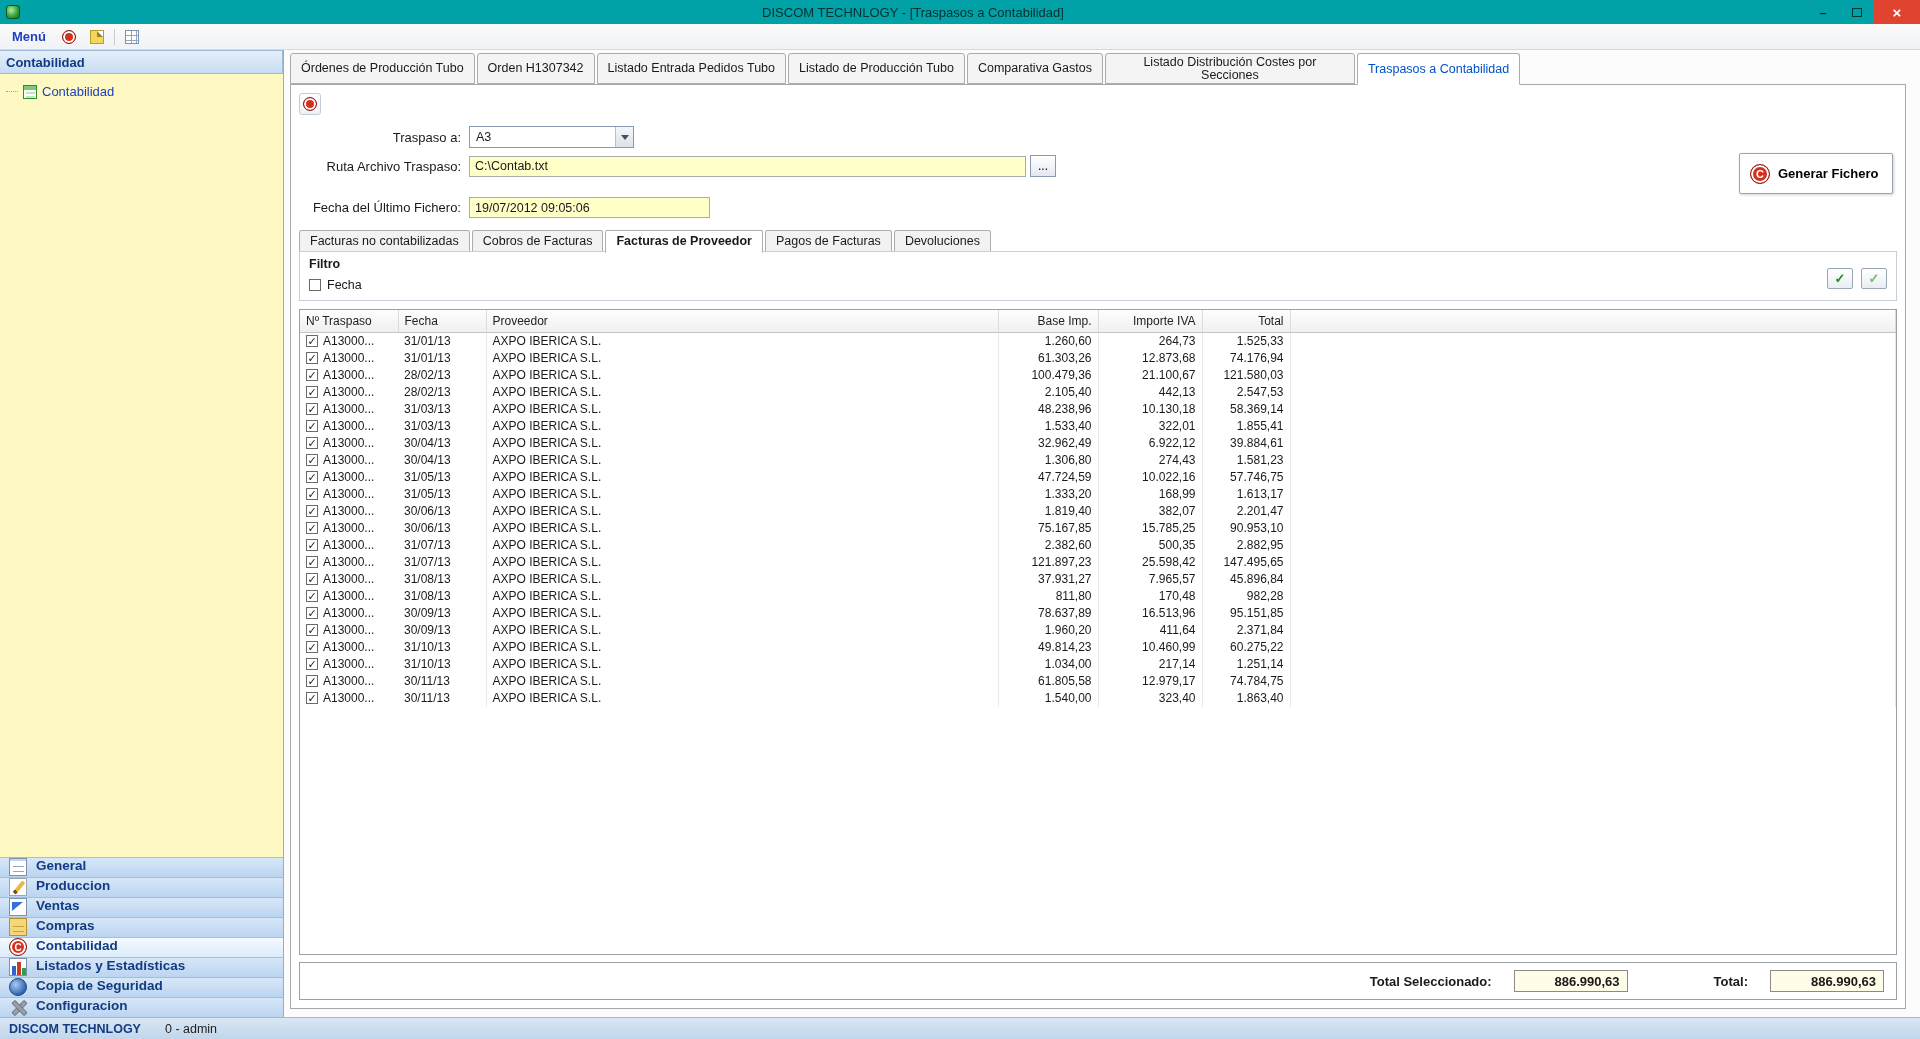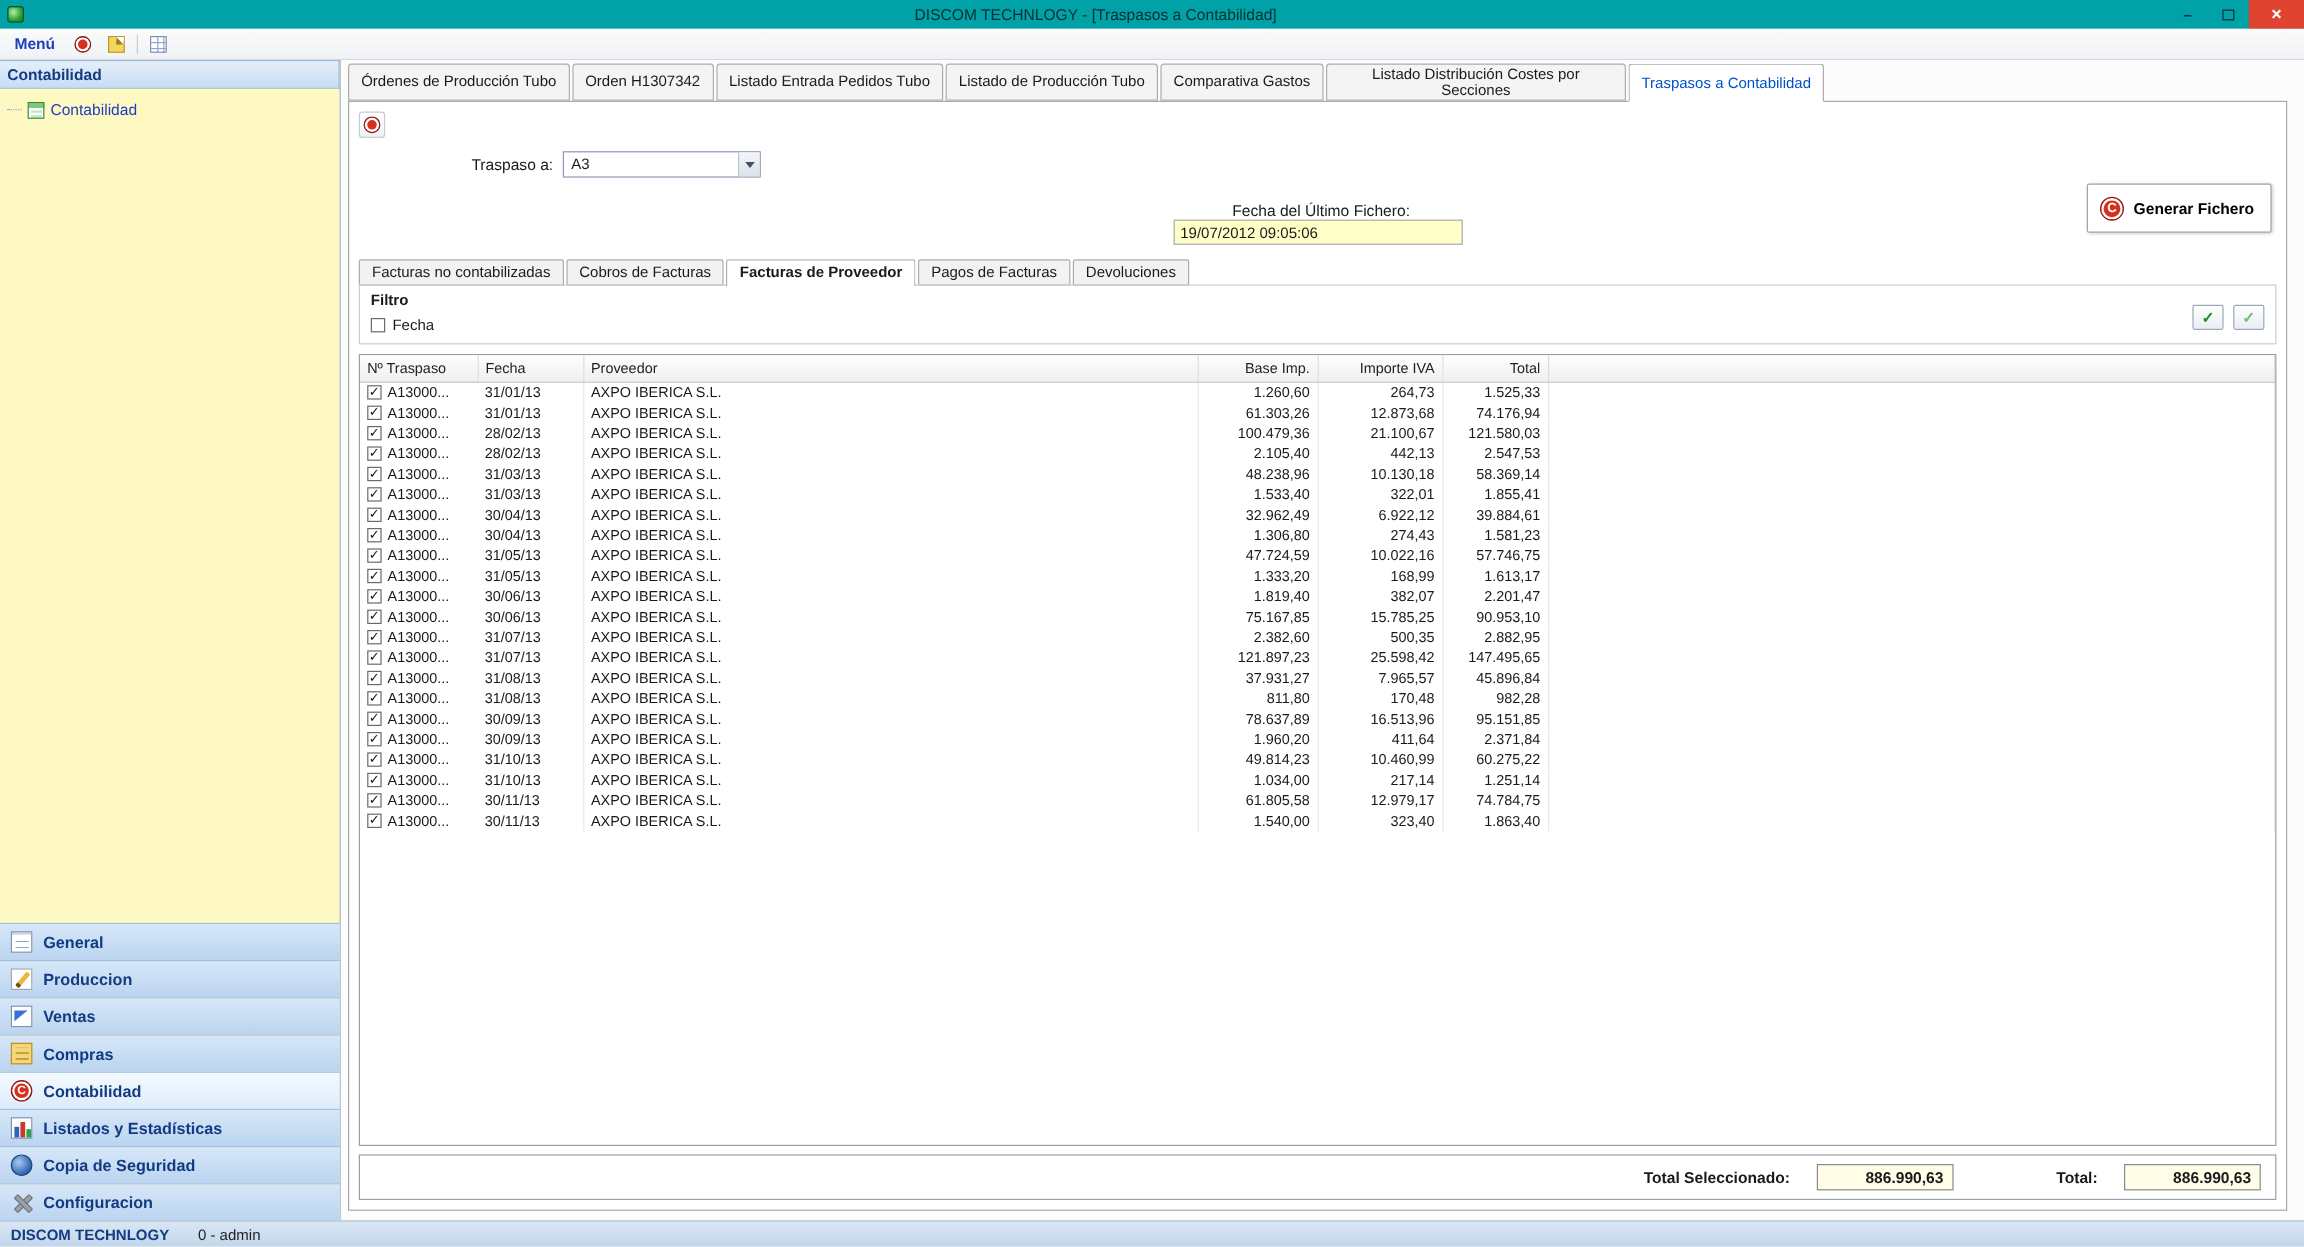--- a/index.html
+++ b/index.html
@@ -48,21 +48,21 @@
                     display:flex; align-items:center; padding:0 6px; font-weight:bold; color:#123B82; font-size:13px; flex:none; }
   .tree { flex:1; padding:10px 6px; min-height:0; }
   .tree-node { display:flex; align-items:center; gap:5px; font-size:13px; color:#1D3FBF; cursor:default; }
   .tree-branch { width:12px; height:0; border-top:1px dotted #9AA8BC; flex:none; }
   .tree-form-icon { width:14px; height:14px; flex:none; border:1px solid #2F8F2F; background:
       linear-gradient(#7CC87C,#7CC87C) 0 0 / 14px 4px no-repeat,
       linear-gradient(#BFE8BF,#BFE8BF) 2px 6px / 9px 2px no-repeat,
       linear-gradient(#BFE8BF,#BFE8BF) 2px 10px / 9px 2px no-repeat, #fff; }
 
   .nav { flex:none; }
-  .nav-item { height:31px; display:flex; align-items:center; gap:9px; padding:0 9px;
+  .nav-item { height:20px; display:flex; align-items:flex-start; gap:9px; padding:0 9px;
               background:linear-gradient(#D7E7F8,#BBD4F0); border-top:1px solid #9FC0E4;
               font-weight:bold; color:#123B82; font-size:13.5px; cursor:default; }
   .nav-item.selected { background:linear-gradient(#F4FAFF,#DCEBFA); }
   .nav-icon { width:18px; height:18px; flex:none; position:relative; }
   .clipboard-icon { border:1px solid #7D92AE; background:
       repeating-linear-gradient(to bottom, transparent 0 4px, #8FA6C4 4px 5px) 3px 3px / 11px 11px no-repeat, #fff;
       box-shadow:inset 0 2px 0 #C9D6EA; }
   .document-pencil-icon { border:1px solid #9AA6B4; background:#fff; }
   .document-pencil-icon::after { content:""; position:absolute; left:7px; top:1px; width:4px; height:15px;
       background:linear-gradient(#E8B93C 0 80%, #6b5112 80%); transform:rotate(40deg); border-radius:1px; }
@@ -101,21 +101,21 @@
          overflow:hidden; cursor:default; color:#1a1a1a; }
   .tab.wrap { white-space:normal; max-width:250px; }
   .tab.active { background:#fff; color:#0052CC; border-bottom-color:#fff; margin-bottom:-1px; position:relative; z-index:2; }
 
   .tab-content { flex:1; border:1px solid #A8A8A8; background:#fff; display:flex; flex-direction:column;
                  min-height:0; padding:4px 8px 8px; }
   .mini-toolbar { height:30px; display:flex; align-items:center; flex:none; }
 
   .form-area { position:relative; flex:none; padding-bottom:10px; }
   .form-row { display:flex; align-items:center; margin-top:7px; }
-  .form-row.gap { margin-top:20px;flex-direction:column; }
+  .form-row.gap { margin-top:20px; }
   .form-label { width:170px; text-align:right; padding-right:8px; font-size:13px; flex:none; }
   .combo { width:165px; height:22px; border:1px solid #8A9AB0; background:#fff; display:flex; align-items:center;
            justify-content:space-between; padding-left:6px; font-size:12.5px; }
   .combo-arrow { width:18px; height:100%; background:linear-gradient(#F4F6F9,#DCE2EA); border-left:1px solid #B8C2CE;
                  display:flex; align-items:center; justify-content:center; }
   .combo-arrow::after { content:""; border:4px solid transparent; border-top:5px solid #445060; margin-top:5px; }
   .field-yellow { background:#FFFFC8; border:1px solid #ABABAB; height:21px; font-size:12.5px; padding:0 5px;
                   font-family:"Liberation Sans","DejaVu Sans",sans-serif; color:#1a1a1a; }
   .browse-btn { width:26px; height:22px; margin-left:4px; border:1px solid #8A9AB0;
                 background:linear-gradient(#fff,#E4E8EE); font-size:12px; line-height:10px; cursor:default; text-align:center; }
@@ -259,20 +259,25 @@
           </button>
         </div>
 
         <div class="form-area" data-name="traspaso-form">
           <div class="form-row" data-name="traspaso-row">
             <span class="form-label" data-name="traspaso-label">Traspaso a:</span>
             <div class="combo" data-name="traspaso-select">
               <span data-name="traspaso-selected-value">A3</span>
               <span class="combo-arrow" data-name="chevron-down-icon"></span>
             </div>
+          </div>
+          <div class="form-row" data-name="ruta-row">
+            <span class="form-label" data-name="ruta-label">Ruta Archivo Traspaso:</span>
+            <input class="field-yellow" style="width: 557px;" data-name="ruta-input" value="C:\Contab.txt">
+            <button class="browse-btn" data-name="browse-button">...</button>
           </div>
           <div class="form-row gap" data-name="fecha-fichero-row">
             <span class="form-label" data-name="fecha-fichero-label">Fecha del Último Fichero:</span>
             <input class="field-yellow" style="width: 241px;" data-name="fecha-fichero-input" value="19/07/2012 09:05:06">
           </div>
           <button class="generar-btn" data-name="generar-fichero-button">
             <span class="red-circle" data-name="contabilidad-c-icon">C</span>
             <span data-name="generar-fichero-label">Generar Fichero</span>
           </button>
         </div>

